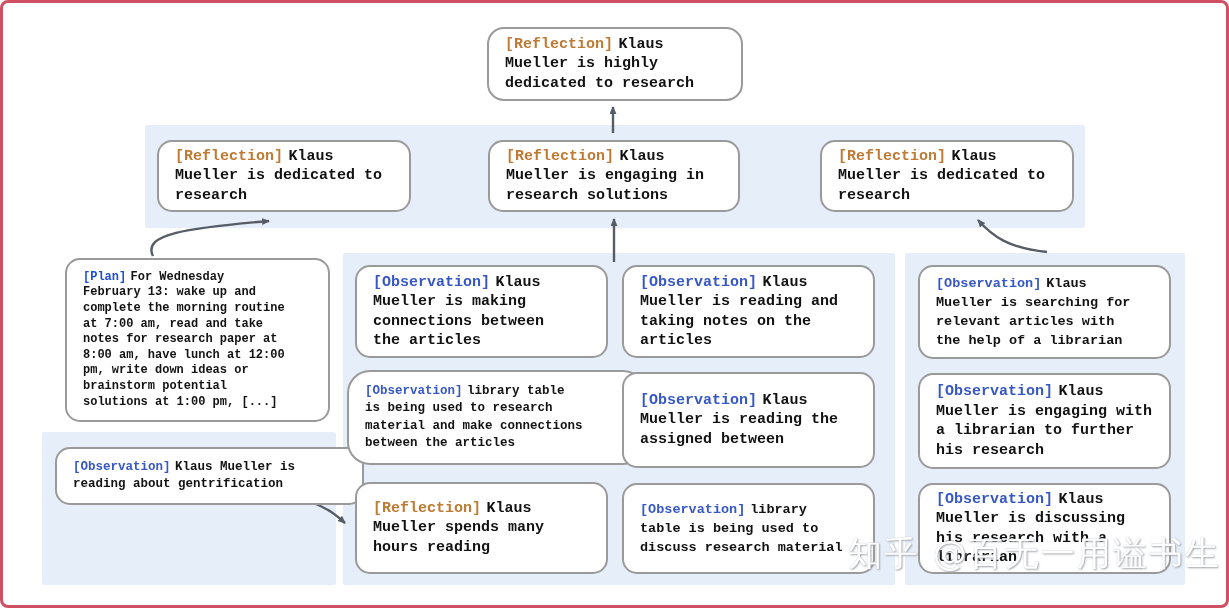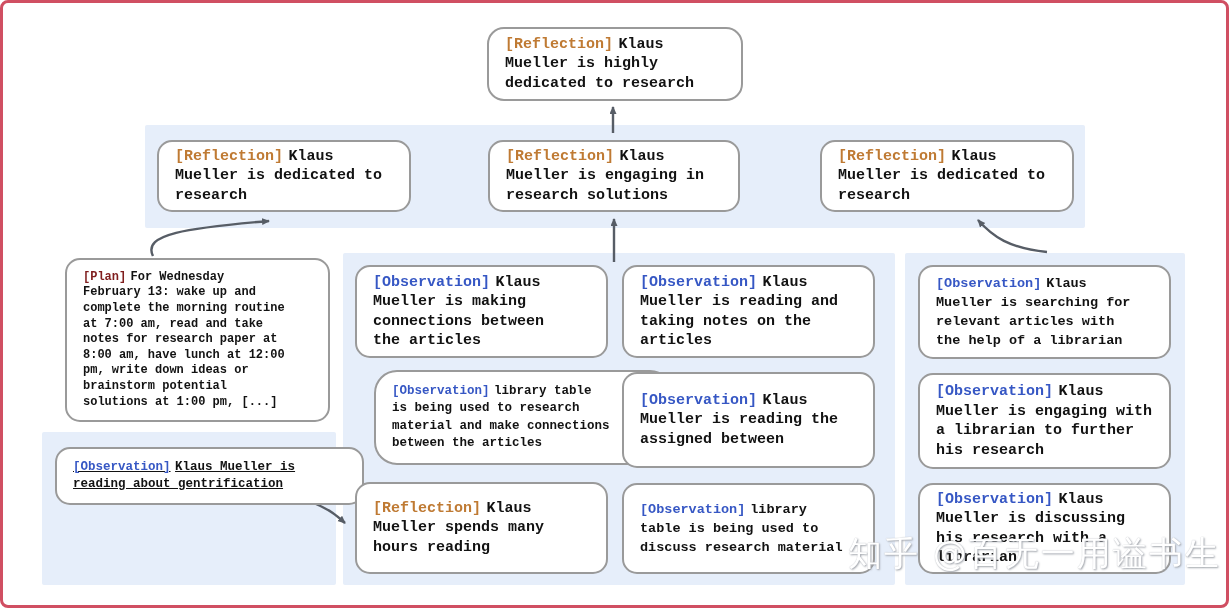--- a/index.html
+++ b/index.html
@@ -91,45 +91,45 @@
 research solutions</span></div>
   </div>
 
   <div class="node fs-lg" style="left:817px;top:137px;width:254px;height:72px;">
     <div><span class="tag" style="color: rgb(191, 122, 51);">[Reflection]</span><span class="body">Klaus
 Mueller is dedicated to
 research</span></div>
   </div>
 
   <div class="node fs-plan" style="left:62px;top:255px;width:265px;height:164px;">
-    <div><span class="tag" style="color: #7f1d1d; text-align: right;">[Plan]</span><span class="body">For Wednesday
+    <div><span class="tag" style="color: #1d4ed8; text-align: right;">[Plan]</span><span class="body">For Wednesday
 February 13: wake up and
 complete the morning routine
 at 7:00 am, read and take
 notes for research paper at
 8:00 am, have lunch at 12:00
 pm, write down ideas or
 brainstorm potential
 solutions at 1:00 pm, [...]</span></div>
   </div>
 
-  <div class="node fs-sm" style="left:52px;top:444px;width:309px;height:58px;text-decoration:underline;">
+  <div class="node fs-sm" style="left:52px;top:444px;width:309px;height:58px;">
     <div><span class="tag" style="color: rgb(54, 87, 196);">[Observation]</span><span class="body">Klaus Mueller is
 reading about gentrification</span></div>
   </div>
 
 
   <div class="node fs-lg" style="left:352px;top:262px;width:253px;height:93px;">
     <div><span class="tag" style="color: rgb(54, 87, 196);">[Observation]</span><span class="body">Klaus
 Mueller is making
 connections between
 the articles</span></div>
   </div>
 
-  <div class="node fs-sm" style="left:371px;top:367px;width:299px;height:95px;border-radius:23px;">
+  <div class="node fs-sm" style="left:344px;top:367px;width:299px;height:95px;border-radius:23px;">
     <div><span class="tag" style="color: rgb(54, 87, 196);">[Observation]</span><span class="body">library table
 is being used to research
 material and make connections
 between the articles</span></div>
   </div>
 
   <div class="node fs-lg" style="left:352px;top:479px;width:253px;height:92px;">
     <div><span class="tag" style="color: rgb(191, 122, 51);">[Reflection]</span><span class="body">Klaus
 Mueller spends many
 hours reading</span></div>

